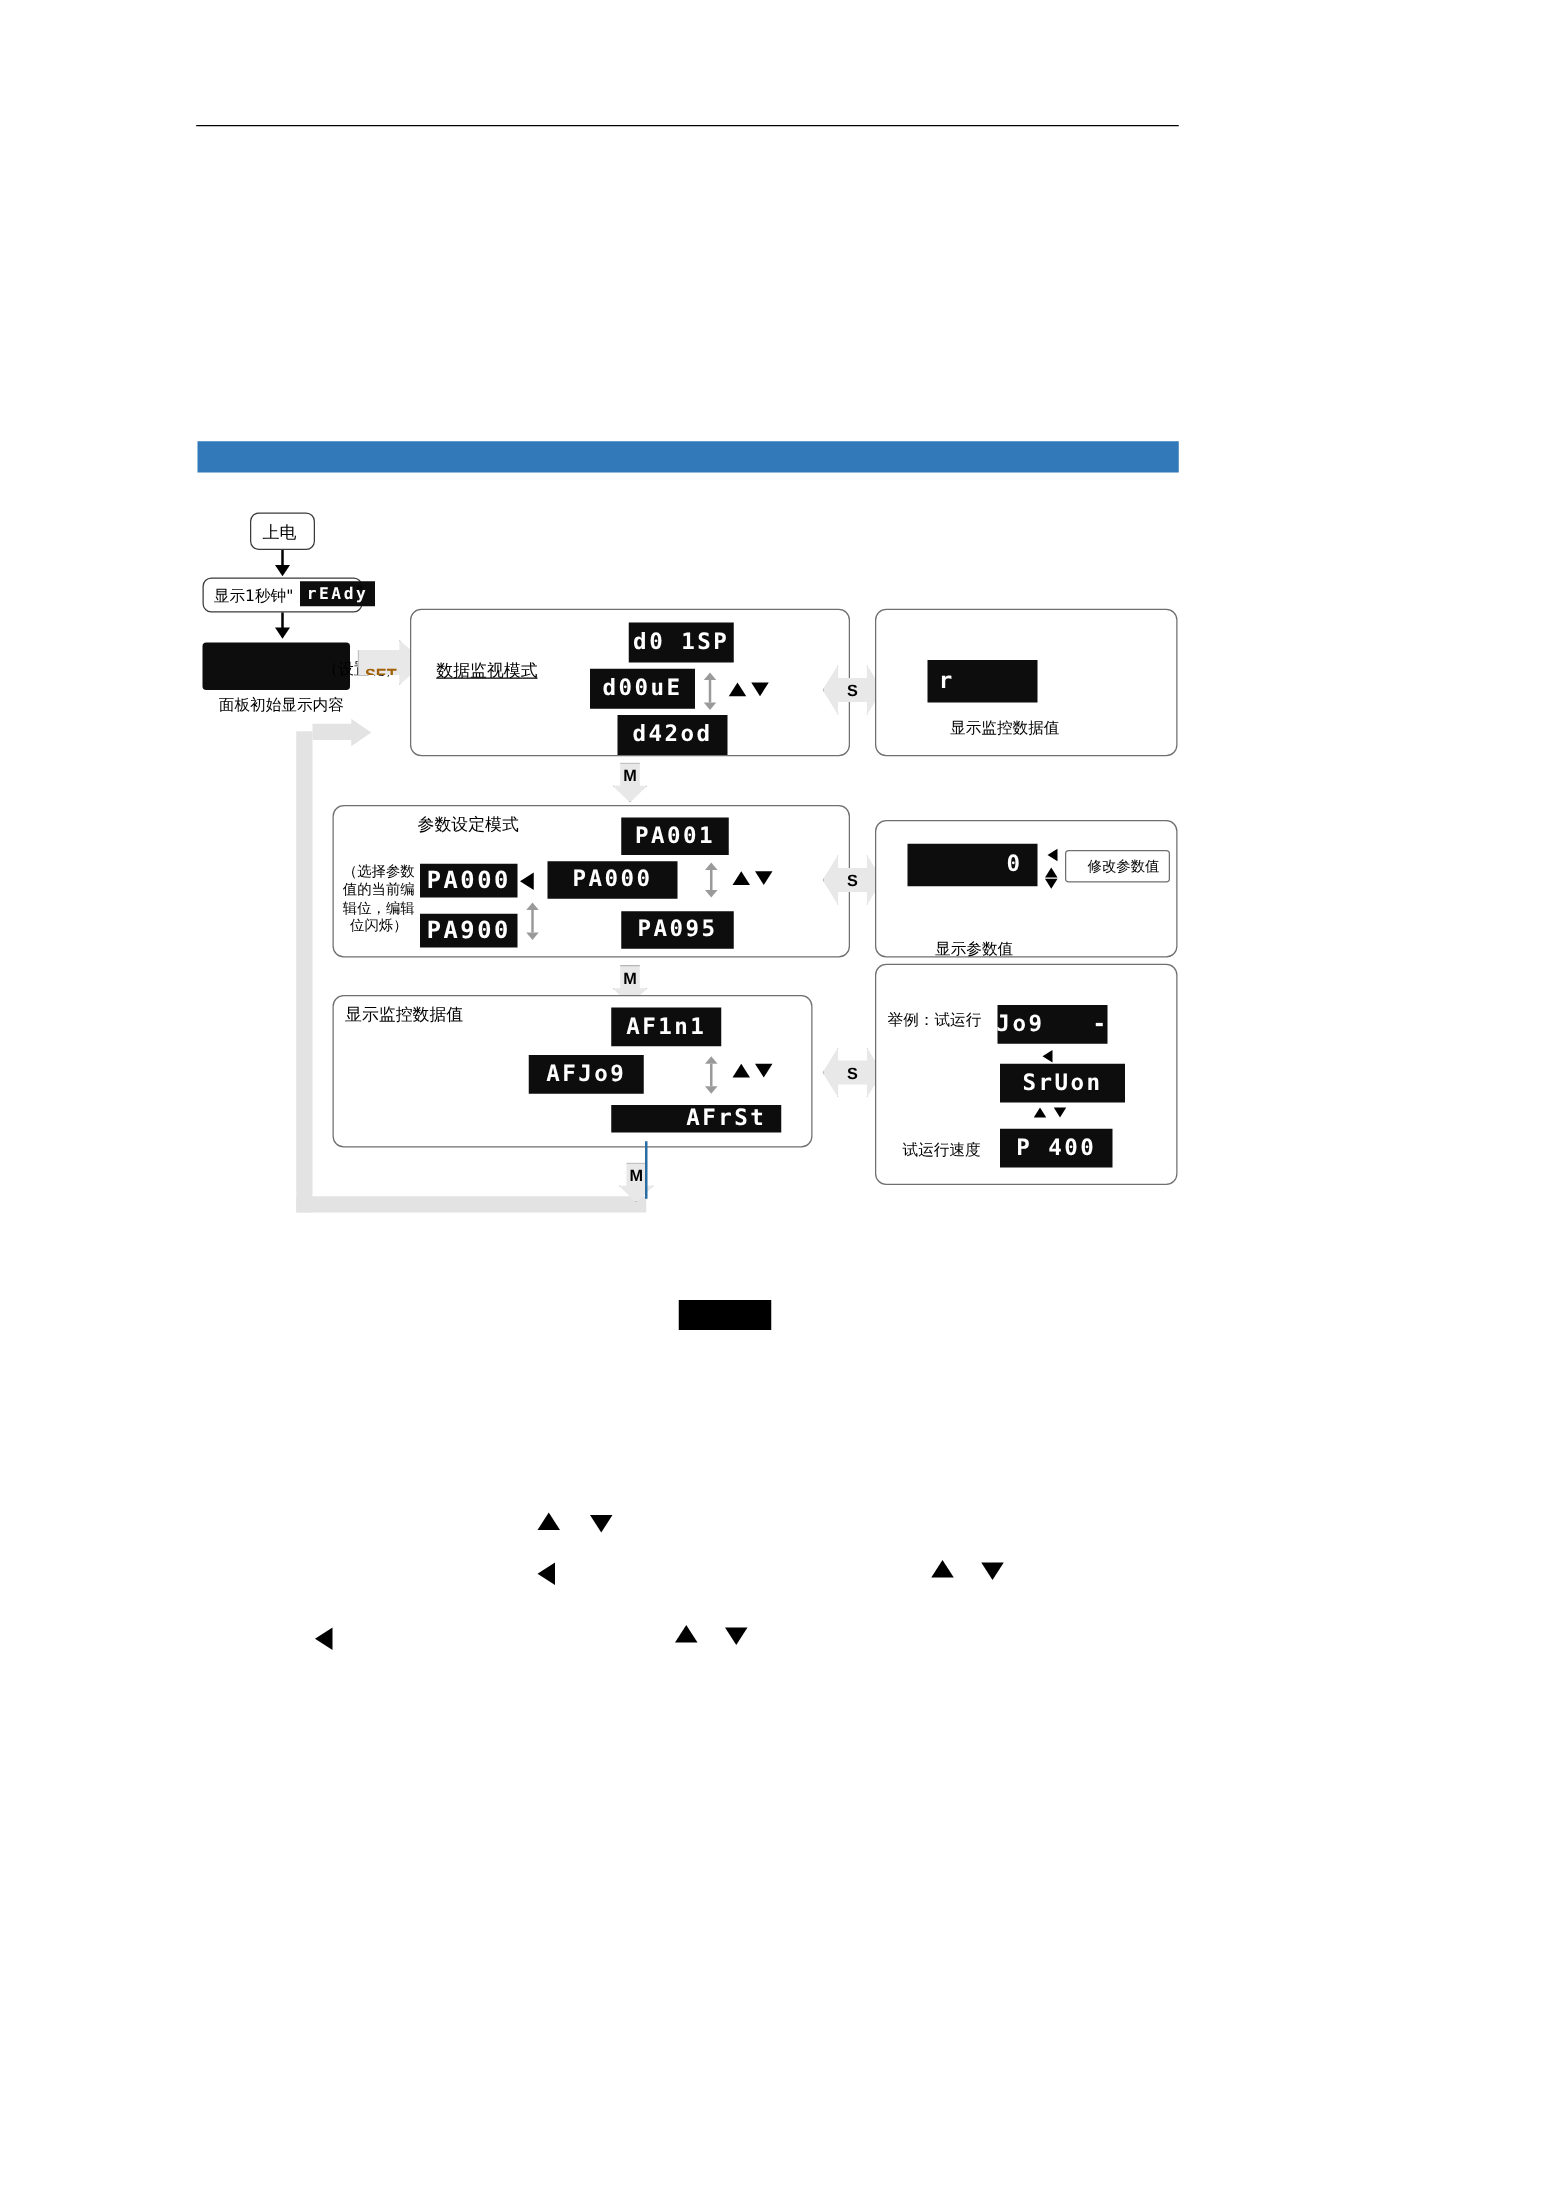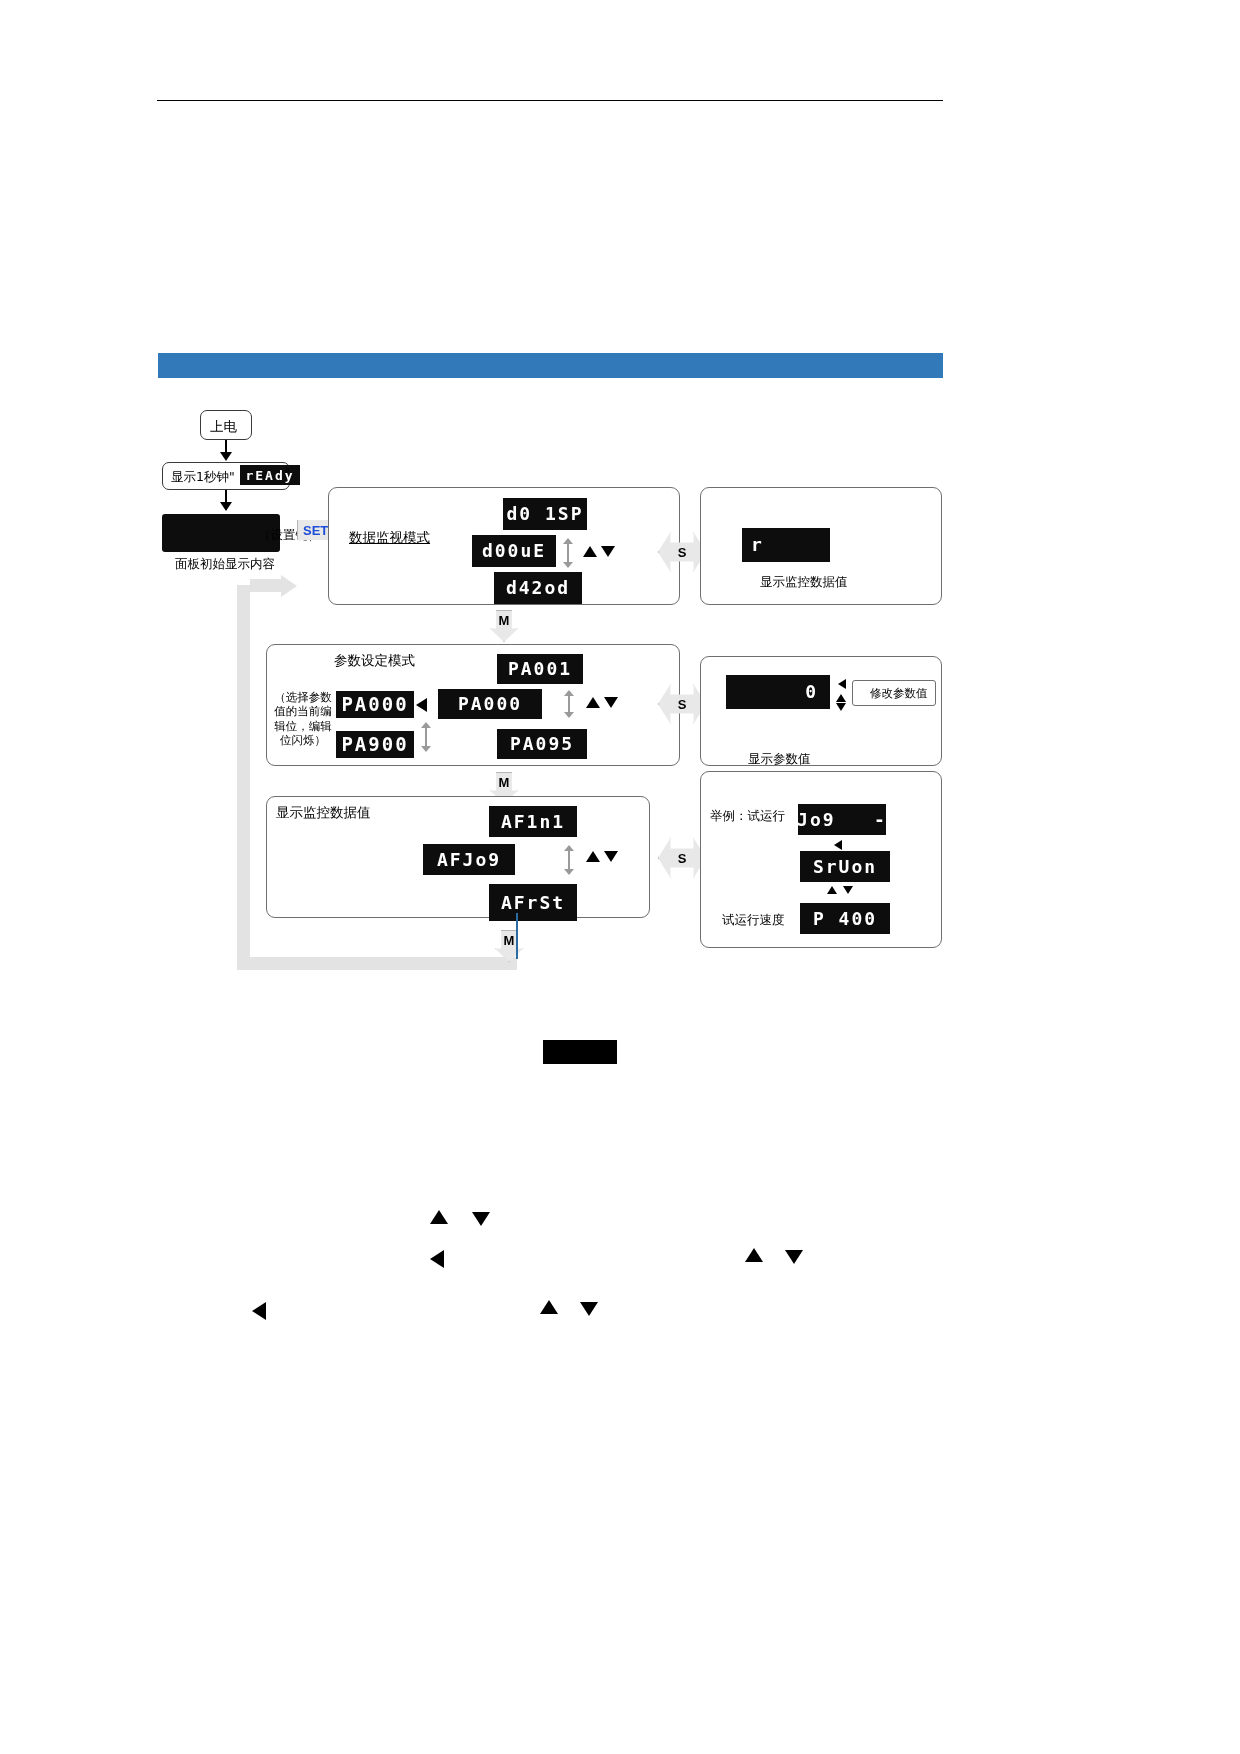--- a/index.html
+++ b/index.html
@@ -72,26 +72,25 @@
   .arrowhead-down{
     position:absolute;width:0;height:0;
     border-left:6px solid transparent;
     border-right:6px solid transparent;
     border-top:9px solid #000;
   }
 
   
   .ga-right{  
     position:absolute;
-    display:flex;align-items:center;justify-content:flex-start;
-    font-size:13px;font-weight:bold;color:#1d4ed8;
+    display:flex;align-items:flex-end;justify-content:flex-start;
+    font-size:13px;font-weight:bold;color:#a16207;
     background:#e8e8e8;border:1px solid #b5b5b5;
     box-sizing:border-box;
     clip-path:polygon(0 22%,62% 22%,62% 0,100% 50%,62% 100%,62% 78%,0 78%);
-    margin-left:11px;
   }
   .ga-right span{padding-left:5px;}
 
   .ga-down{ 
     position:absolute;
     background:#e8e8e8;border:1px solid #b5b5b5;
     box-sizing:border-box;
     clip-path:polygon(22% 0,78% 0,78% 58%,100% 58%,50% 100%,0 58%,22% 58%);
     display:flex;align-items:flex-start;justify-content:center;
     font-size:13px;font-weight:bold;color:#000;
@@ -250,39 +249,39 @@
 
   <div class="ga-down" style="left:490px;top:772px;width:28px;height:32px;">
     <span>M</span>
   </div>
 
   <div class="rbox" style="left:266px;top:796px;width:384px;height:122px;"></div>
   <div class="cn s13" style="left:276px;top:804px;">显示监控数据值</div>
 
   <div class="led lg" style="left:489px;top:806px;width:88px;height:31px;">AF1n1</div>
   <div class="led lg" style="left:423px;top:844px;width:92px;height:31px;">AFJo9</div>
-  <div class="led lg" style="left:489px;top:884px;width:88px;height:37px;">AFrSt</div>
+  <div class="led lg" style="left:489px;top:884px;width:88px;height:22px;padding-left:48px;">AFrSt</div>
 
   <div class="updown" style="left:563px;top:845px;height:30px;">
     <div class="hd-up"></div>
       <div class="stem"></div>
       <div class="hd-dn"></div>
   </div>
   <div class="tri tri-up" style="left:586px;top:851px;"></div>
   <div class="tri tri-down" style="left:604px;top:851px;"></div>
 
   <div class="ga-lr" style="left:658px;top:838px;width:48px;height:40px;">
     <span>S</span>
   </div>
 
   <div class="rbox" style="left:700px;top:771px;width:242px;height:177px;"></div>
   <div class="cn s12" style="left:710px;top:808px;">举例：试运行</div>
   <div class="led lg" style="left:798px;top:804px;width:88px;height:31px;">Jo9   -</div>
   <div class="tri tri-left-sm" style="left:834px;top:840px;"></div>
-  <div class="led lg" style="left:800px;top:851px;width:90px;height:31px;">SrUon</div>
+  <div class="led lg" style="left:800px;top:851px;width:100px;height:31px;">SrUon</div>
   <div class="tri tri-up-sm" style="left:827px;top:886px;"></div>
   <div class="tri tri-down-sm" style="left:843px;top:886px;"></div>
   <div class="cn s12" style="left:722px;top:912px;">试运行速度</div>
   <div class="led lg" style="left:800px;top:903px;width:90px;height:31px;">P 400</div>
 
   <div class="ga-down" style="left:495px;top:930px;width:28px;height:32px;">
     <span>M</span>
   </div>
   <div class="vline" style="left:516px;top:913px;height:46px;background:#2b6ca3;width:2px;"></div>
 

